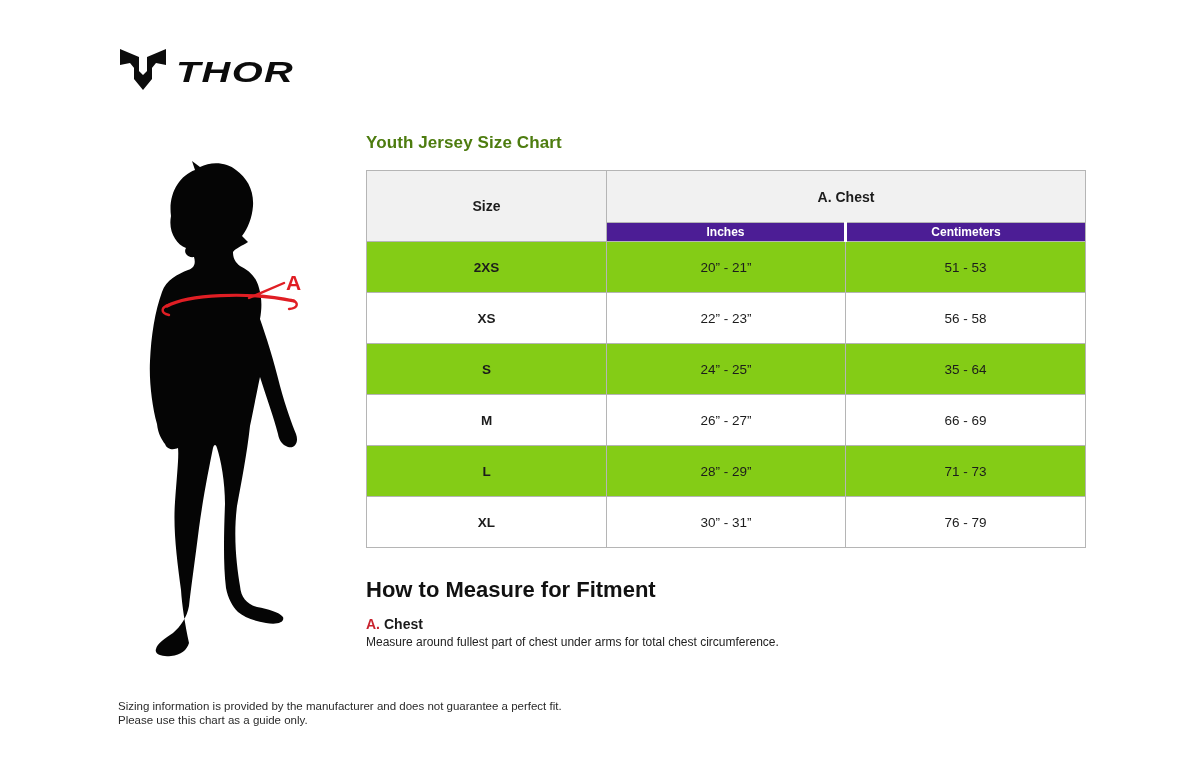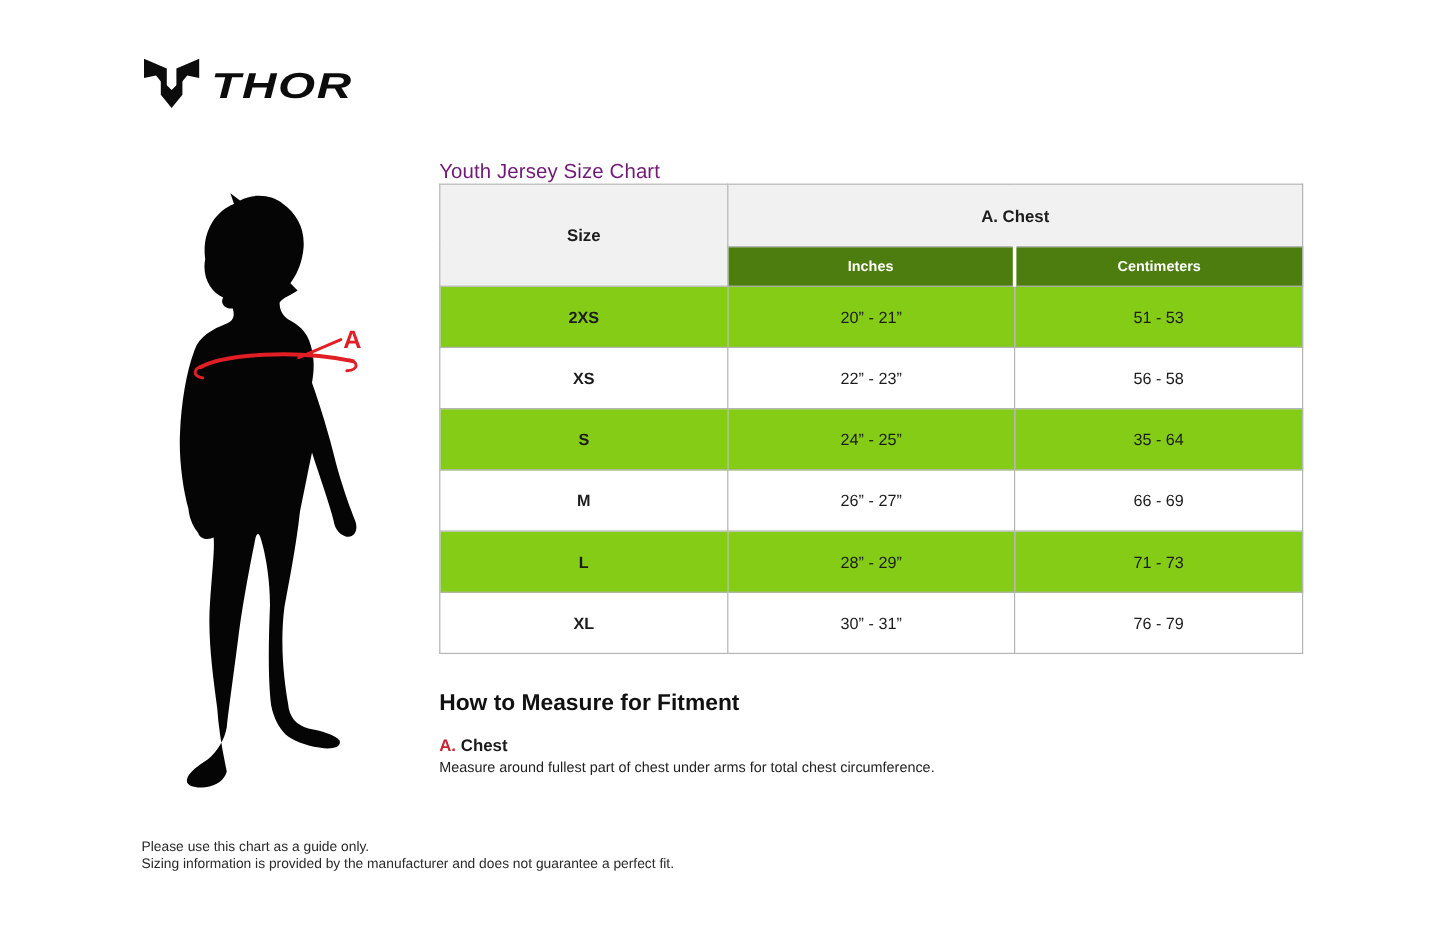--- a/index.html
+++ b/index.html
@@ -14,49 +14,49 @@
 
   
   .logo { position: absolute; left: 120px; top: 49px; }
 
   
   .figure { position: absolute; left: 137px; top: 156px; }
 
   
   .content { position: absolute; left: 366px; top: 133px; width: 719px; }
   .chart-title {
-    font-size: 17px; line-height: 20px; font-weight: 400;
-    color: #701a75; letter-spacing: 0.1px; 
+    font-size: 17px; line-height: 20px; font-weight: 700;
+    color: #4d7c0f; letter-spacing: 0.1px; margin-bottom: 17px;
   }
 
   table.size-chart {
     width: 719px; table-layout: fixed; border-collapse: collapse;
     font-size: 13.5px; color: #1c1c1c;
   }
   table.size-chart td, table.size-chart th {
     border: 1.5px solid #b5b5b5; text-align: center; vertical-align: middle;
   }
   th.size-head {
     background: #f1f1f1; font-size: 14px; font-weight: 700; width: 240px; margin-top: 12px;
   }
   th.group-head {
     background: #f1f1f1; font-size: 14px; font-weight: 700; height: 52px;
   }
   td.unit-bar {
-    background: #4d7c0f; color: #ffffff; font-weight: 700;
-    font-size: 12px; height: 33px; padding: 0;
+    background: #4c1d95; color: #ffffff; font-weight: 700;
+    font-size: 12px; height: 19px; padding: 0;
   }
   td.unit-bar + td.unit-bar { border-left: 3px solid #ffffff; }
   table.size-chart tbody td { height: 51px; }
   table.size-chart tbody tr.alt td { background: #84cc16; }
   table.size-chart tbody td.cell-bold { font-weight: 700; }
 
   .measure-section { margin-top: 31px; }
   .measure-heading {
-    font-size: 19px; line-height: 22px; font-weight: 700; color: #111;
+    font-size: 22px; line-height: 22px; font-weight: 700; color: #111;
     margin-bottom: 14px;
   }
   .measure-item-title { font-size: 14px; line-height: 18px; font-weight: 700; }
   .measure-key { color: #c8232e; margin-right: 4px; }
   .measure-desc { font-size: 12px; line-height: 17px; color: #222; margin-top: 1px; }
 
   .disclaimer {
     position: absolute; left: 118px; top: 699px;
     font-size: 11.5px; line-height: 14px; color: #2a2a2a;
   }
@@ -193,17 +193,17 @@
       <div>
         <div class="measure-item-title">
           <span class="measure-key">A.</span><span>Chest</span>
         </div>
         <div class="measure-desc">Measure around fullest part of chest under arms for total chest circumference.</div>
       </div>
     </div>
   </div>
 
   <div class="disclaimer">
+    <div>Sizing information is provided by the manufacturer and does not guarantee a perfect fit.</div>
     <div>Please use this chart as a guide only.</div>
-    <div>Sizing information is provided by the manufacturer and does not guarantee a perfect fit.</div>
   </div>
 
 </div>
 
 </body></html>

